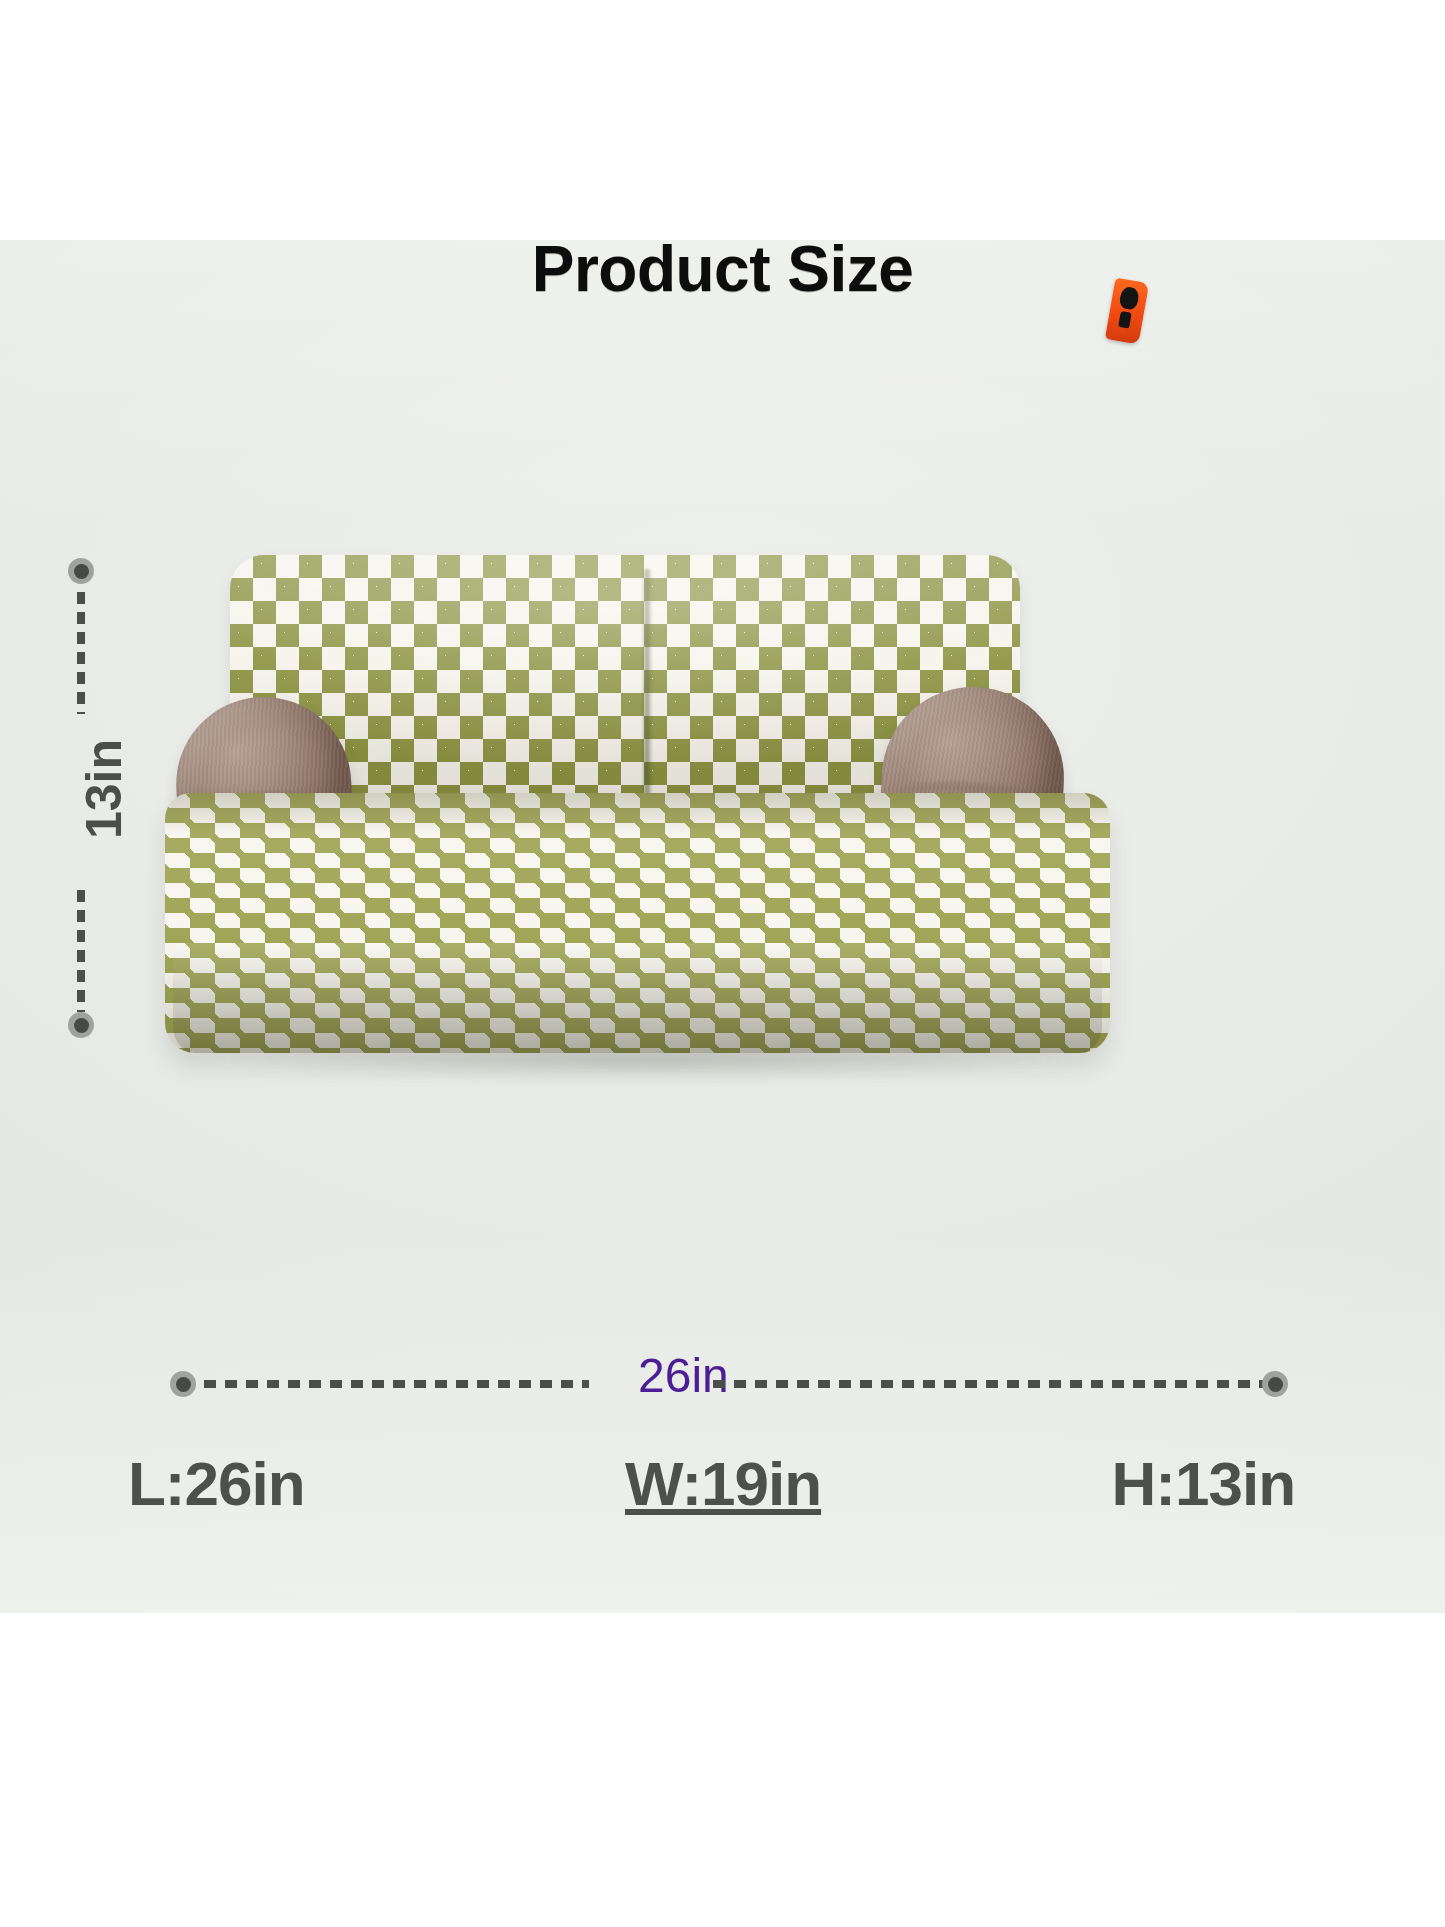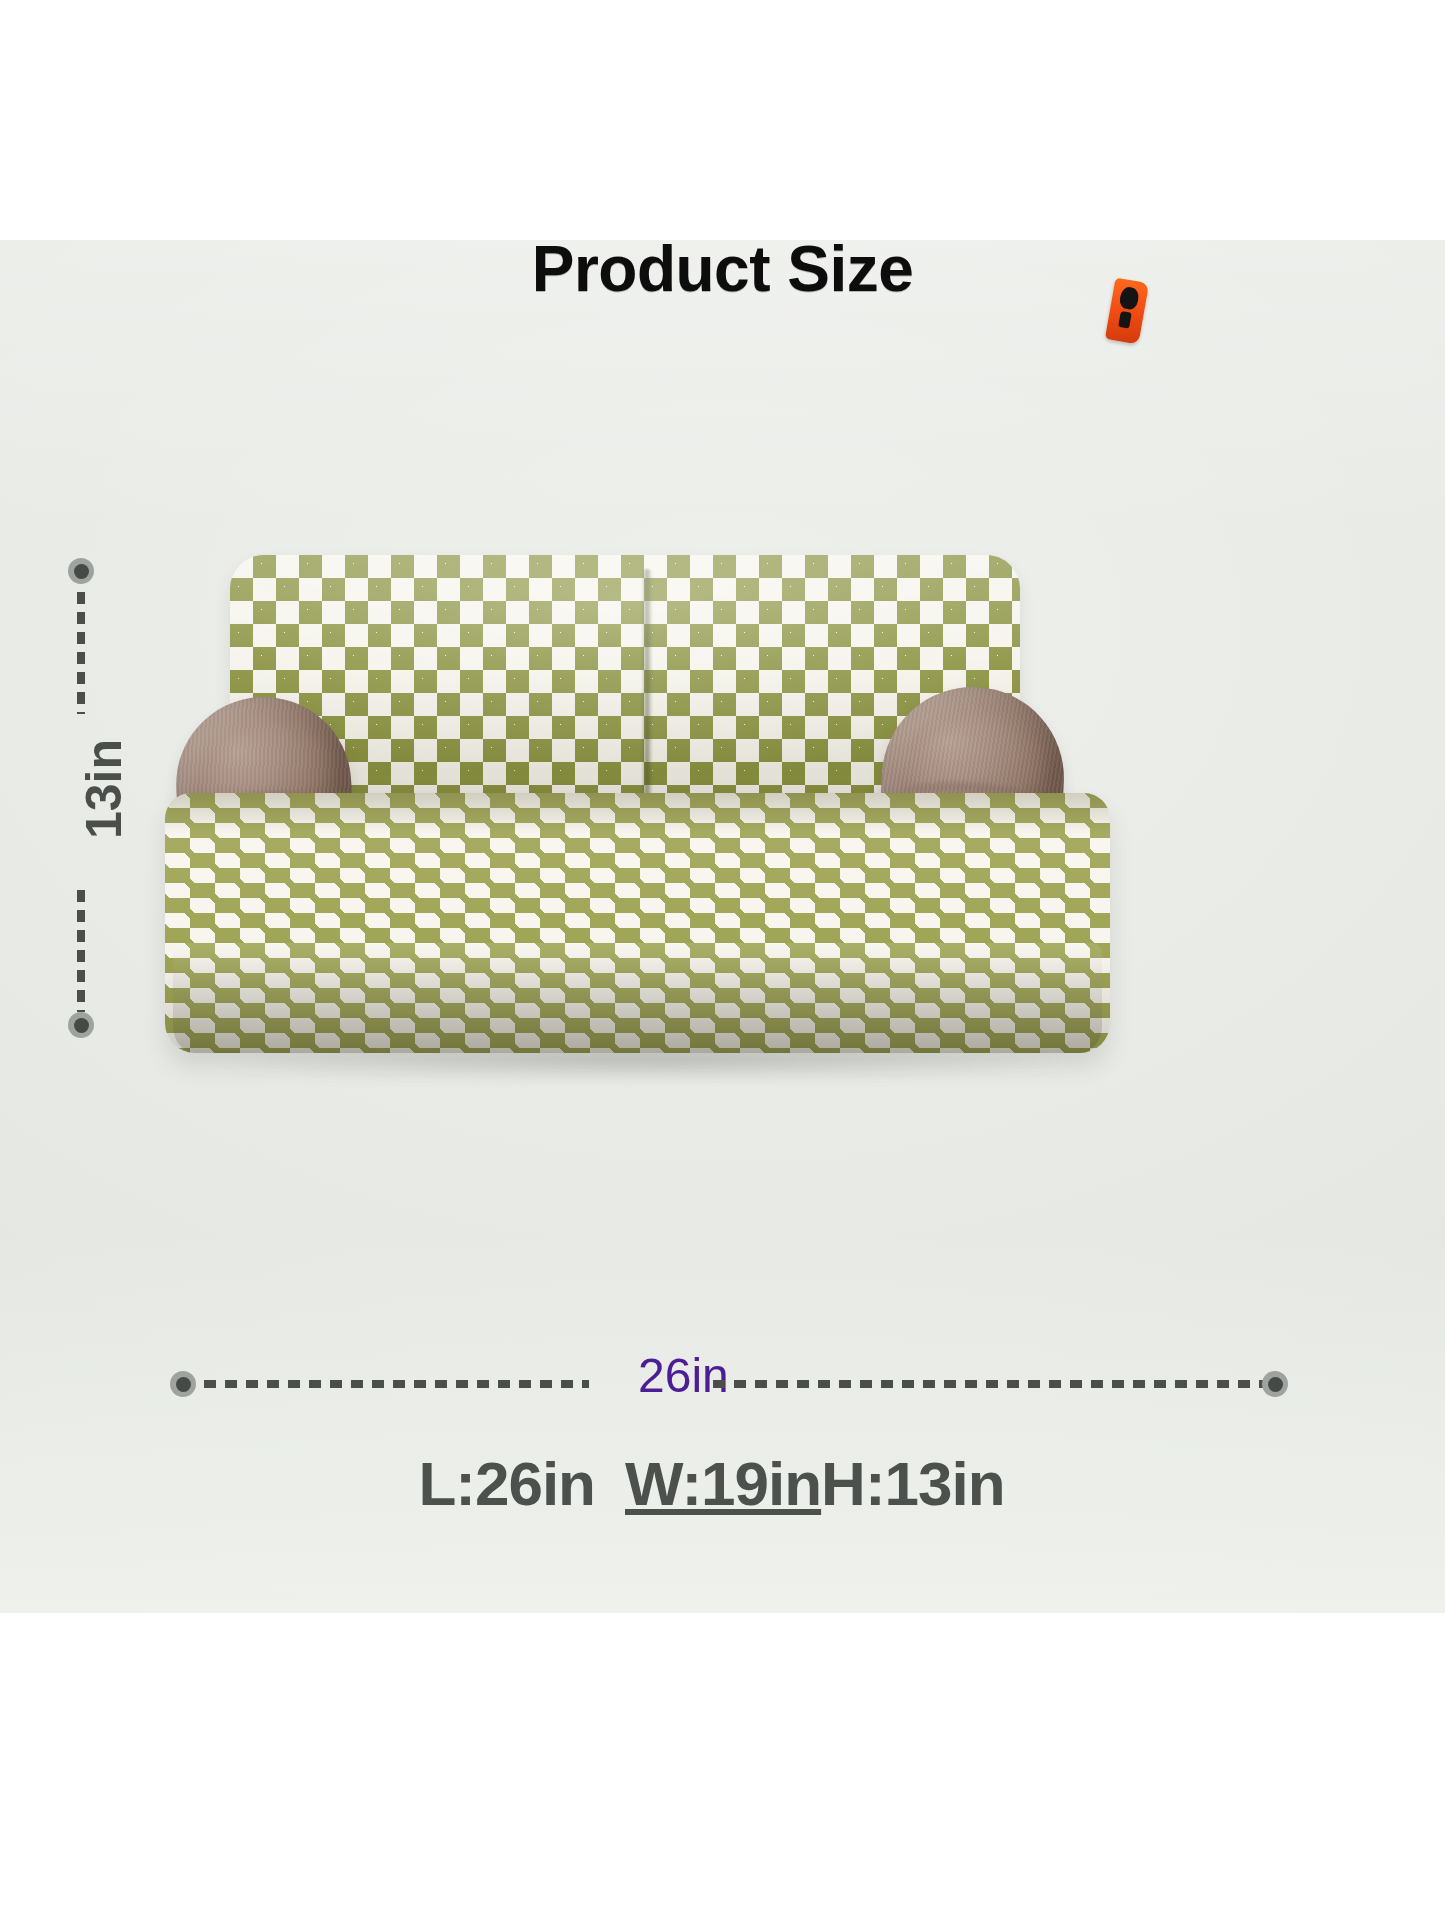--- a/index.html
+++ b/index.html
@@ -237,21 +237,21 @@
     color:#4c1d95;
     font-family:"Liberation Sans", sans-serif;
     margin-left:24px;
   }
 
   
   .specs {
     position:absolute;
     left:0; top:1448px; width:1445px;
     display:flex;
-    justify-content:center;
+    justify-content:space-between;
     padding:0 128px;
   }
   .spec {
     font-size:62px;
     font-weight:bold;
     color:#4c514e;
     letter-spacing:-1px;
     font-family:"Liberation Sans", sans-serif;
   }
   .spec.mid { margin-left:30px;text-decoration:underline; }

